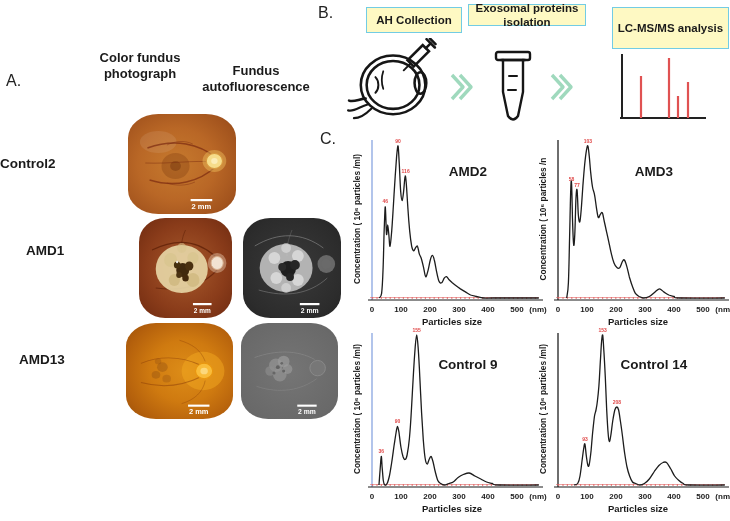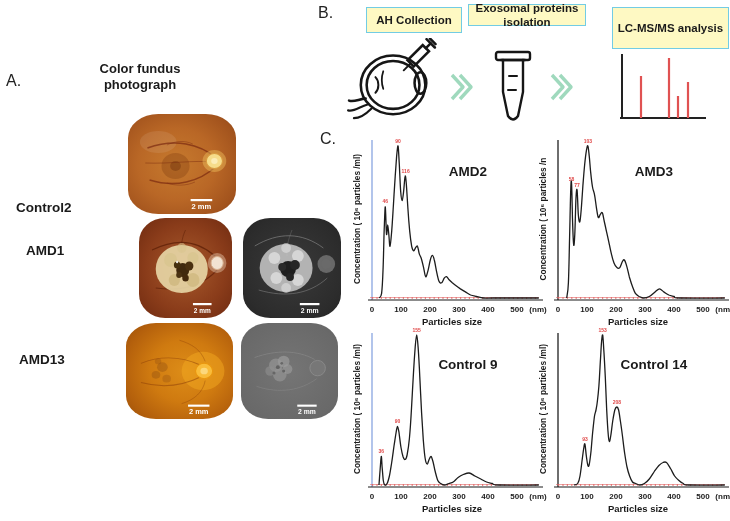--- a/index.html
+++ b/index.html
@@ -17,23 +17,24 @@
   .icon-wrap{position:absolute;}
   .nta-plot{position:absolute;}
 </style>
 </head>
 <body>
 
 <div id="fig">
 
   <div class="abs panel-letter" style="left:6px;top:72px;">A.</div>
 
-  <div class="abs col-header" style="left:84px;top:61px;width:112px;">Color fundus photograph</div>
-
-  <div class="abs row-label" style="left:16px;top:156px;margin-top:44px;">Control2</div>
+  <div class="abs col-header" style="left:84px;top:50px;width:112px;">Color fundus photograph</div>
+  <div class="abs col-header" style="left:200px;top:63px;width:112px;">Fundus autofluorescence</div>
+
+  <div class="abs row-label" style="left:0;top:156px;">Control2</div>
   <div class="abs row-label" style="left:26px;top:243px;">AMD1</div>
   <div class="abs row-label" style="left:19px;top:352px;">AMD13</div>
 
   <div class="fundus" style="left:80px;top:114px;width:108px;height:100px;">
     <svg width="108" height="100" viewBox="0 0 100 100" preserveAspectRatio="none">
       <defs>
         <radialGradient id="gc2" cx="0.45" cy="0.5" r="0.72">
           <stop offset="0" stop-color="#c67a2e"></stop>
             <stop offset="0.5" stop-color="#b96726"></stop>
           <stop offset="0.85" stop-color="#a2531d"></stop>

